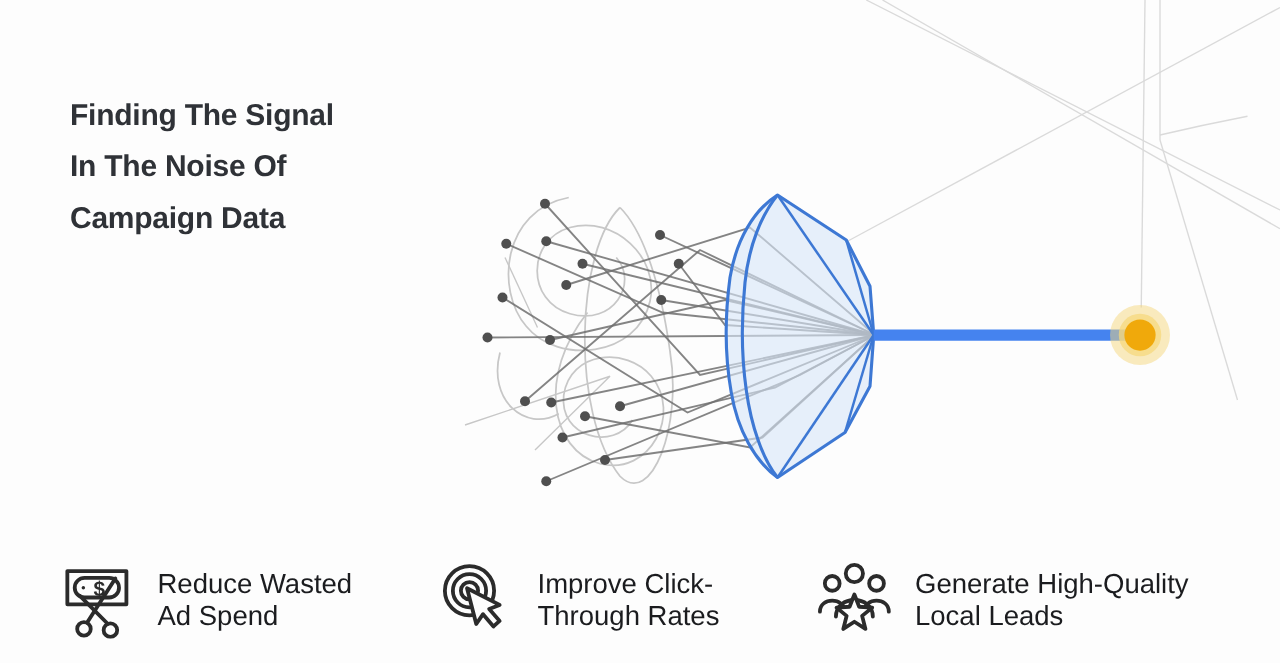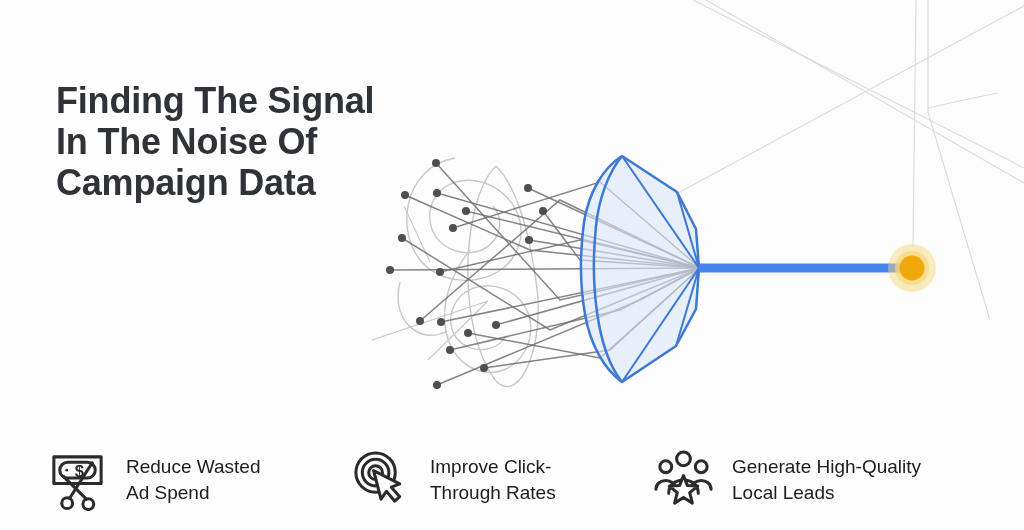--- a/index.html
+++ b/index.html
@@ -13,21 +13,21 @@
 
   .illustration-svg {
     position: absolute; left: 0; top: 0;
     width: 1024px; height: 530px;
     pointer-events: none;
   }
 
   .headline {
     position: absolute; left: 56px; top: 56px;
     width: 360px;
-    font-size: 36px; line-height: 41px; font-weight: bold;
+    font-size: 24px; line-height: 41px; font-weight: bold;
     letter-spacing: -0.2px;
     color: #2f3237;
     white-space: pre-line;
   }
   .body-text {
     position: absolute; left: 56px; top: 200px;
     width: 340px;
     font-size: 19px; line-height: 24.3px;
     color: #212327;
     white-space: pre-line;
@@ -36,21 +36,21 @@
   .feature {
     position: absolute; top: 448px;
     display: flex; align-items: center; gap: 17px;
   }
   .feature-1 { left: 46px; }
   .feature-2 { left: 350px; }
   .feature-3 { left: 652px; }
   .feature-icon { width: 63px; height: 63px; flex: 0 0 auto; }
   .feature-icon svg { width: 63px; height: 63px; display: block; }
   .feature-label {
-    font-size: 19px; line-height: 25.5px;
+    font-size: 22px; line-height: 25.5px;
     color: #1b1c1f;
     white-space: pre-line;
   }
 
   
   .decor   { stroke: var(--decor-line); stroke-width: 1.1; fill: none; }
   .scribble{ stroke: var(--noise-scribble); stroke-width: 1.4; fill: none; }
   .nline   { stroke: var(--noise-line); stroke-width: 1.5; fill: none; opacity: .85; }
   .nline-light { stroke: var(--noise-scribble); stroke-width: 1.1; fill: none; }
   .ndot    { fill: var(--noise-dot); }

